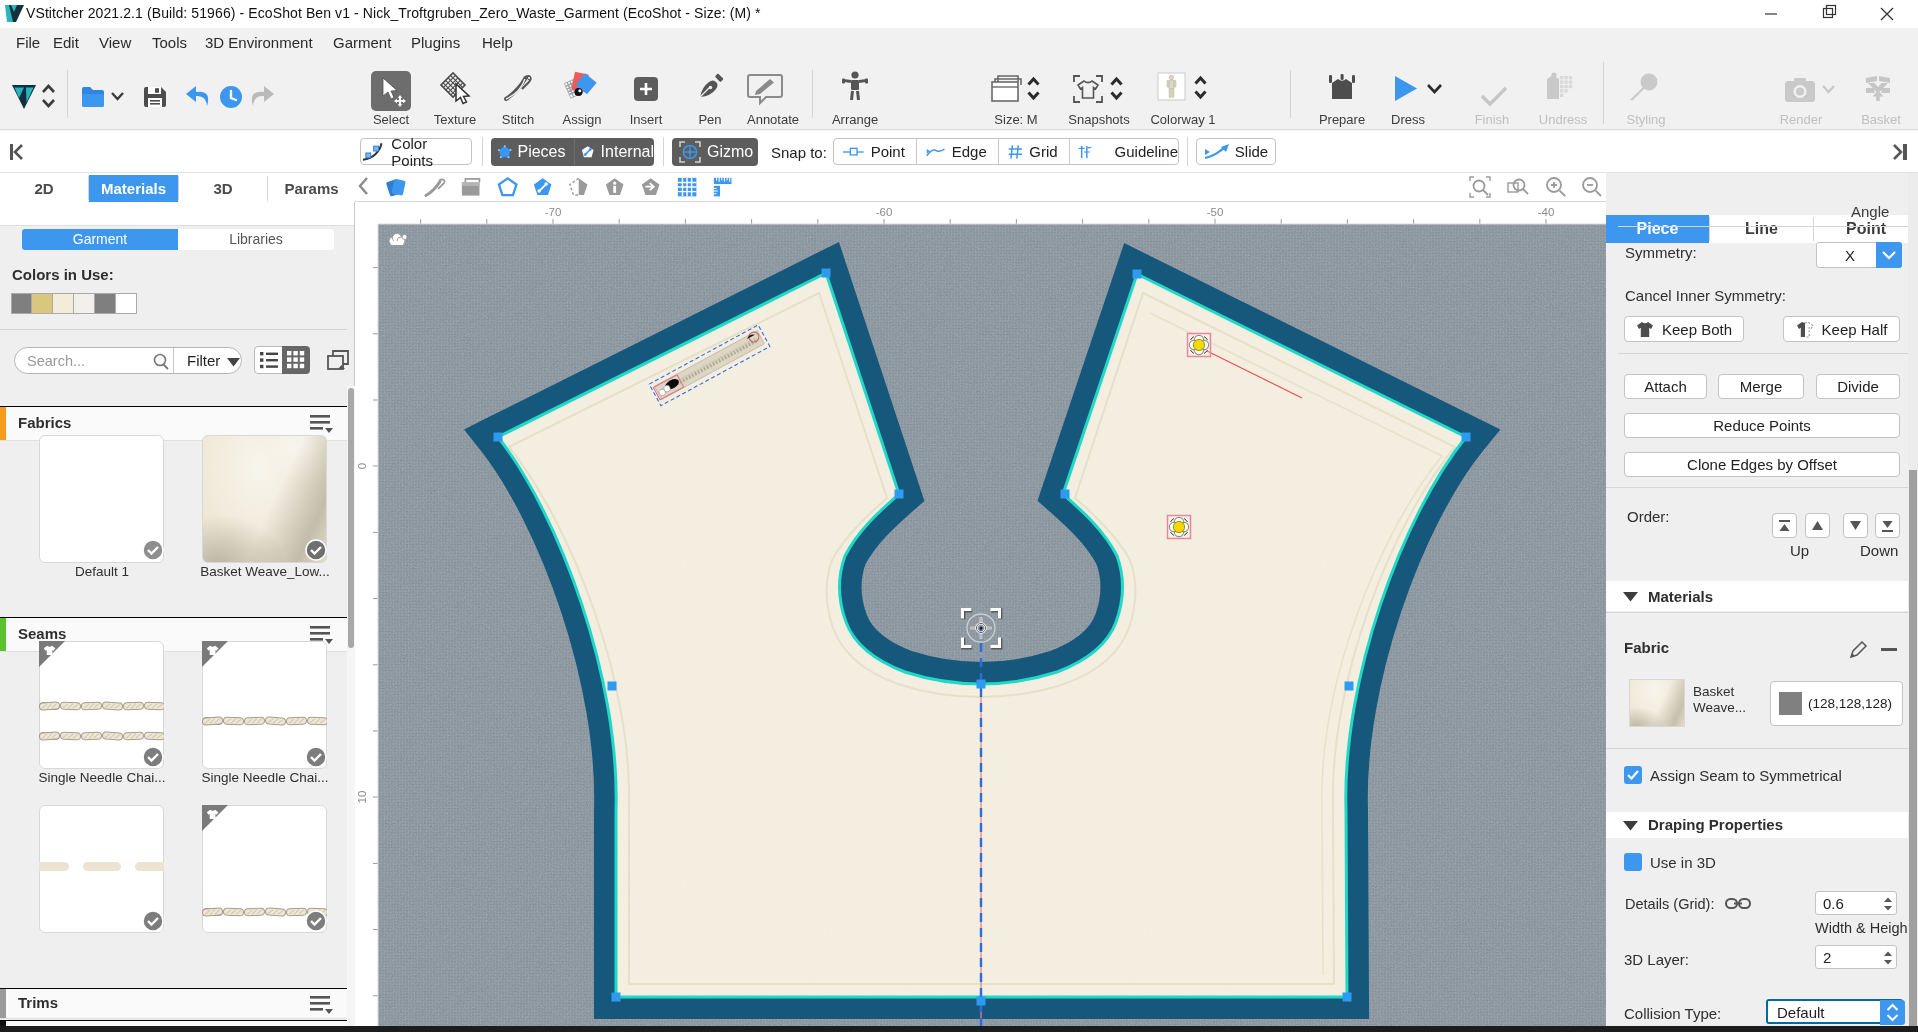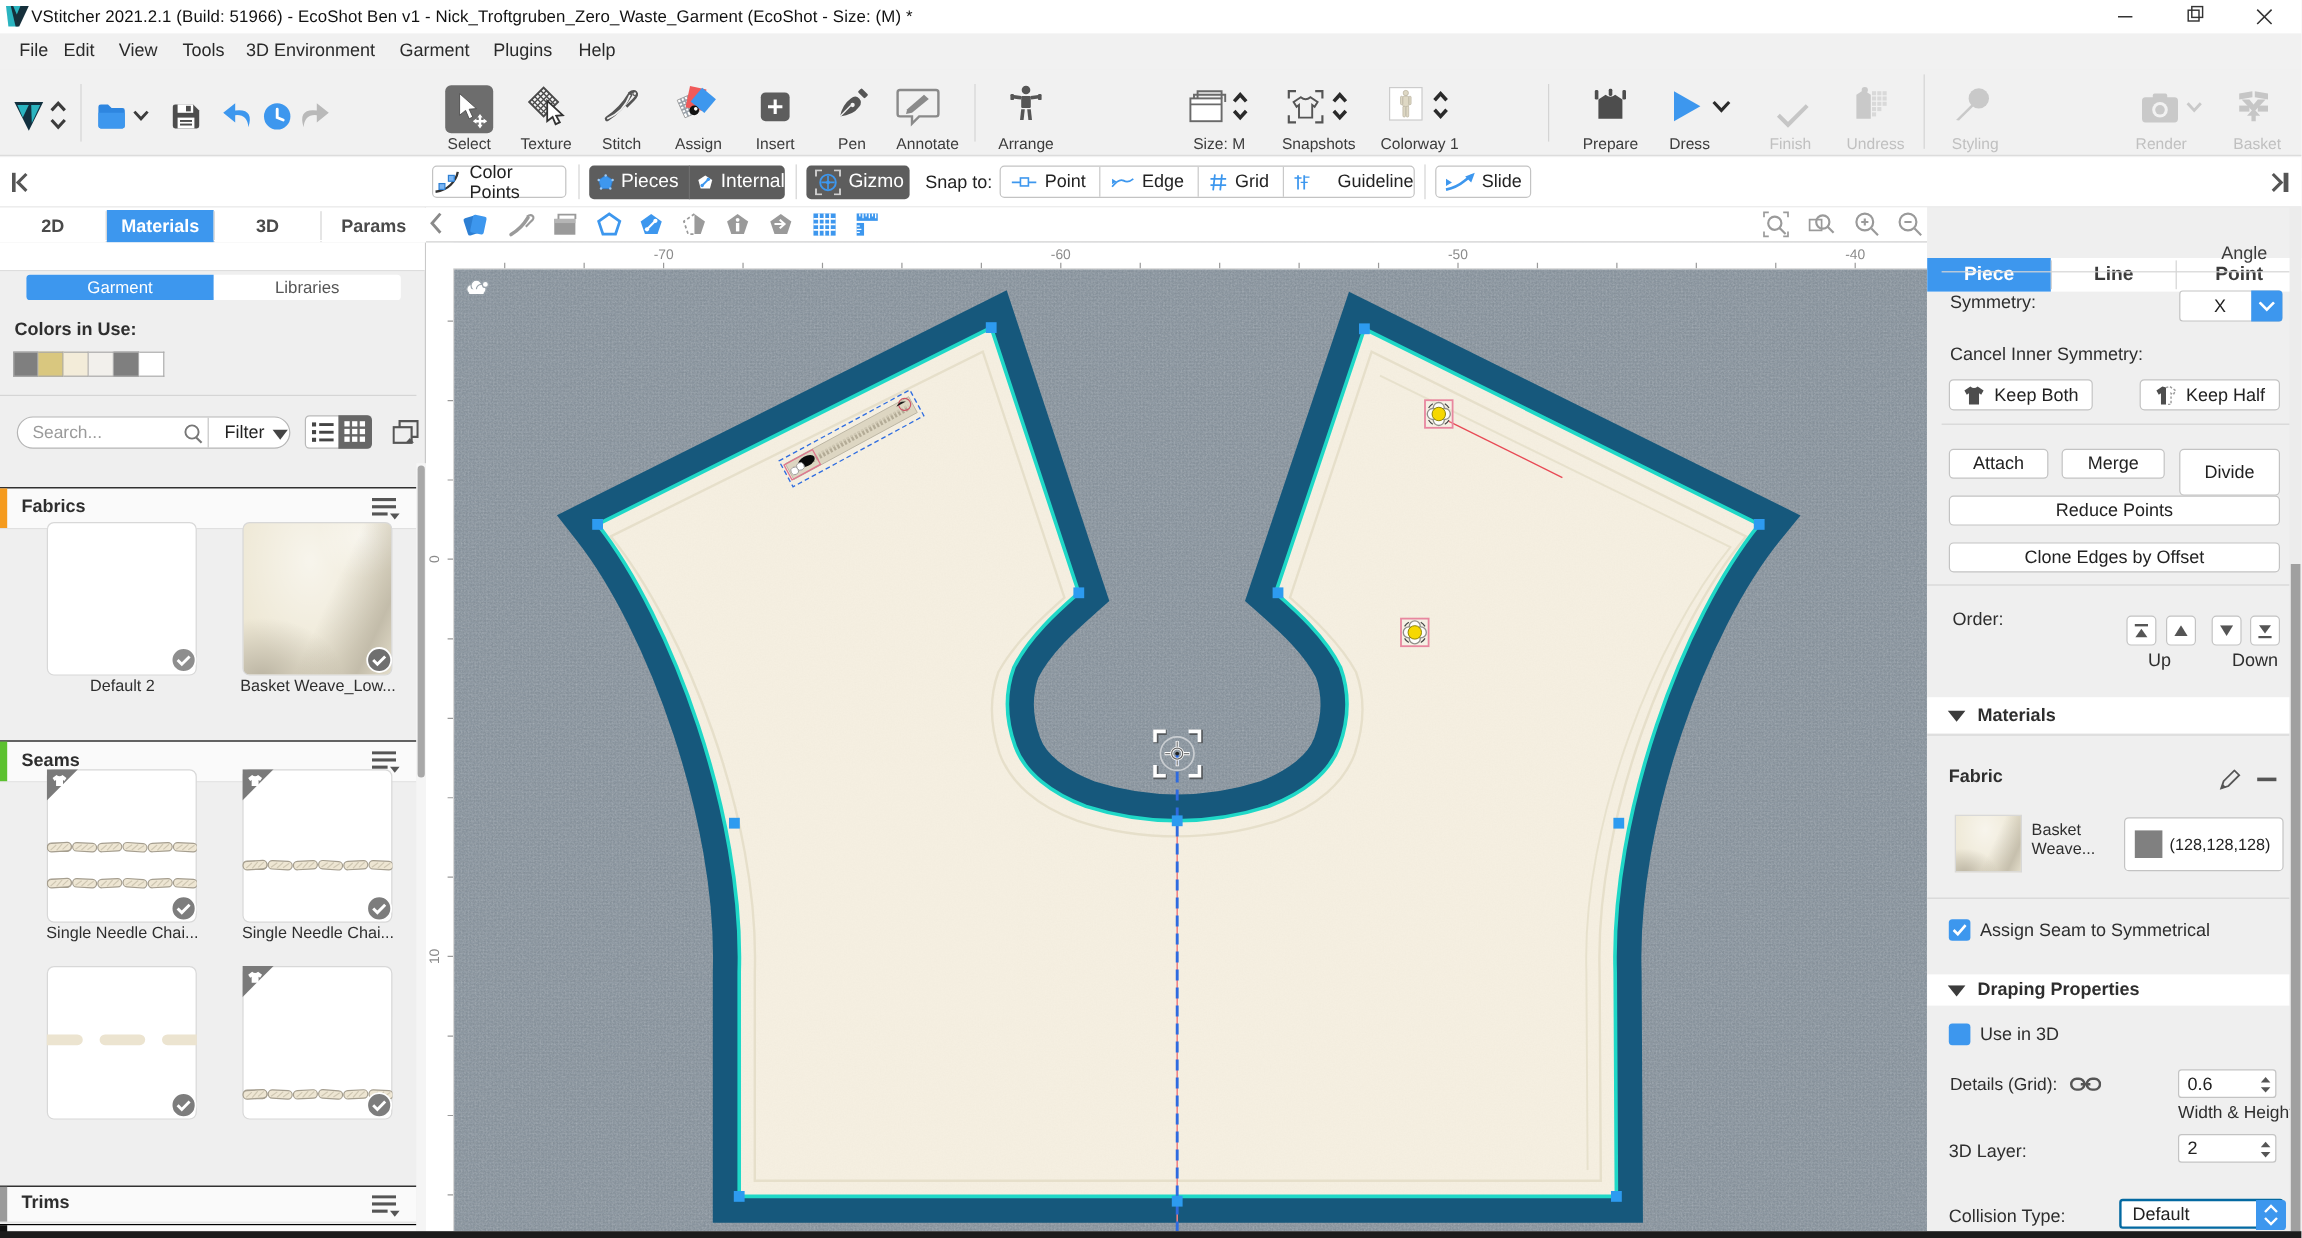--- a/index.html
+++ b/index.html
@@ -458,21 +458,21 @@
           <rect x="0" y="12" width="13" height="2.6"></rect>
         </g>
       <path d="M15 13 h8 l-4 5 Z" fill="#555"></path>
     </svg>
   </div>
   <div class="card" style="left:39px;top:262px"></div>
   <svg class="abs" style="left:142px;top:366px" width="22" height="22" viewBox="0 0 22 22">
     <circle cx="11" cy="11" r="10" fill="#8e8e8e" stroke="#fff" stroke-width="1.5"></circle>
     <path d="M6 11 l3.5 3.5 L16 8" fill="none" stroke="#fff" stroke-width="2.4"></path>
   </svg>
-  <div class="clabel" style="left:102px;top:391px">Default 2</div>
+  <div class="clabel" style="left:102px;top:391px">Default 1</div>
   <div class="card" style="left:202px;top:262px;background:
     linear-gradient(115deg, rgba(130,122,104,0) 55%, rgba(125,117,100,0.38) 84%, rgba(130,122,104,0.1) 100%),
     radial-gradient(110px 80px at 12% 102%, rgba(118,110,94,0.42), rgba(0,0,0,0) 62%),
     radial-gradient(90px 130px at 45% 25%, rgba(255,255,255,0.55), rgba(0,0,0,0) 70%),
     radial-gradient(60px 60px at 80% 8%, rgba(255,255,255,0.5), rgba(0,0,0,0) 60%),
     #eee8d5"></div>
   <svg class="abs" style="left:305px;top:366px" width="22" height="22" viewBox="0 0 22 22">
     <circle cx="11" cy="11" r="10" fill="#6f6f6f" stroke="#fff" stroke-width="1.5"></circle>
     <path d="M6 11 l3.5 3.5 L16 8" fill="none" stroke="#fff" stroke-width="2.4"></path>
   </svg>
@@ -810,21 +810,21 @@
   <div class="rbtn" style="left:177px;top:143px;width:117px;height:26px;gap:8px">
     <svg width="18" height="17" viewBox="0 0 18 17">
       <path d="M9 2 L6 1 L1 4.5 L3 8 L4.8 6.8 L4.8 16 L9 16 Z" fill="#4d4d4d"></path>
       <path d="M9 2 L12 1 L17 4.5 L15 8 L13.2 6.8 L13.2 16 L9 16" fill="none" stroke="#9a9a9a" stroke-width="1.2" stroke-dasharray="2 1.6"></path>
     </svg>
     <span>Keep Half</span>
   </div>
   <div class="abs" style="left:12px;top:180px;width:290px;height:1px;background:#d5d5d5"></div>
   <div class="rbtn" style="left:18px;top:201px;width:83px;height:25px">Attach</div>
   <div class="rbtn" style="left:112px;top:201px;width:86px;height:25px">Merge</div>
-  <div class="rbtn" style="left:210px;top:201px;width:84px;height:39px">Divide</div>
+  <div class="rbtn" style="left:210px;top:201px;width:84px;height:25px">Divide</div>
   <div class="rbtn" style="left:18px;top:240px;width:276px;height:25px">Reduce Points</div>
   <div class="rbtn" style="left:18px;top:279px;width:276px;height:25px">Clone Edges by Offset</div>
   <div class="abs" style="left:0;top:314px;width:302px;height:1px;background:#d5d5d5"></div>
   <div class="rlabel" style="left:21px;top:335px">Order:</div>
   <div class="rbtn" style="left:166px;top:340px;width:25px;height:25px">
     <svg width="13" height="12" viewBox="0 0 13 12">
         <rect x="1" y="0" width="11" height="2" fill="#555"></rect>
         <path d="M6.5 4 l5 7 h-10 Z" fill="#555"></path>
       </svg>
   </div>

